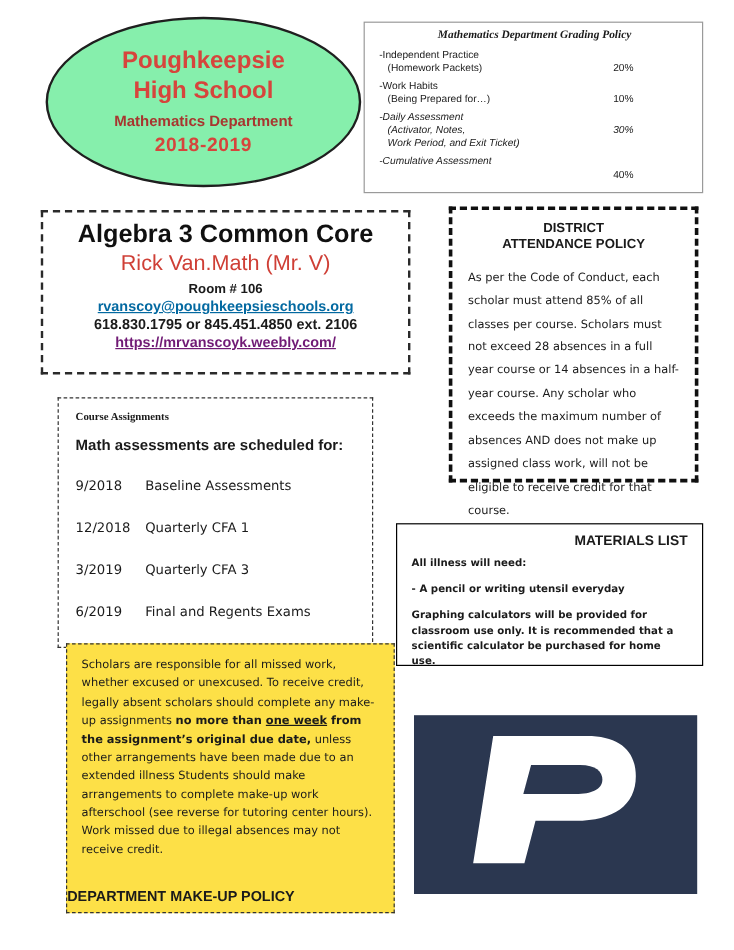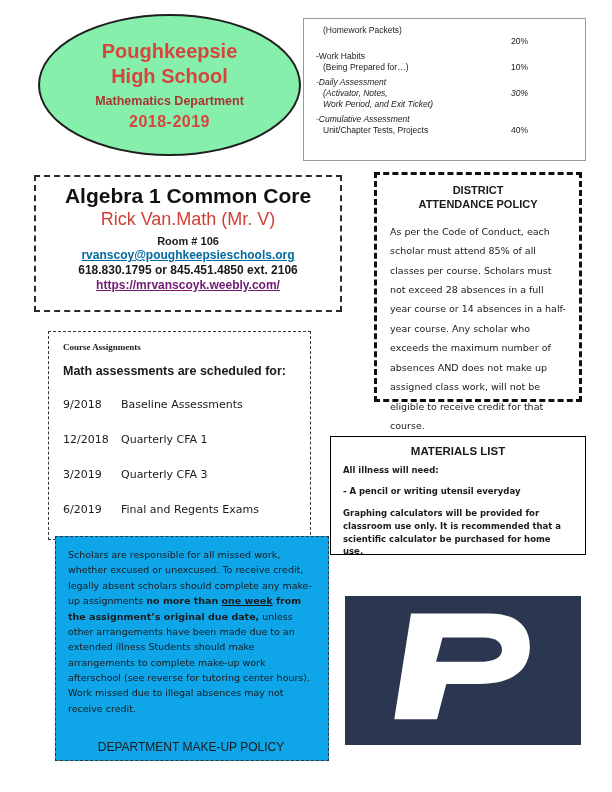--- a/index.html
+++ b/index.html
@@ -51,52 +51,54 @@
   .assignments-header { font-family:"Liberation Serif", serif;
                         font-weight:bold; font-size:9px; margin-bottom:12px; }
   .assignments-intro { font-weight:bold; font-size:12.5px; margin-bottom:20px; }
   .a-row { display:flex; font-size:11px; margin-bottom:22px; font-family:"DejaVu Sans", sans-serif; }
   .a-date { width:58px; }
   .a-desc { flex:1; }
 
   
   .materials-box { position:absolute; left:330px; top:436px; width:256px; height:119px;
                    border:1px solid #000; padding:8px 12px; background:#fff; }
-  .materials-title { text-align:center; font-weight:bold; font-size:11.5px; margin-bottom:8px; }
+  .materials-title { text-align:right; font-weight:bold; font-size:11.5px; margin-bottom:8px; }
   .materials-line { font-weight:bold; font-size:8.5px; margin-bottom:11px; font-family:"DejaVu Sans", sans-serif; }
   .materials-note { font-weight:bold; font-size:8.5px; line-height:1.5; font-family:"DejaVu Sans", sans-serif; }
 
   
   .makeup-box { position:absolute; left:55px; top:536px; width:274px; height:225px;
-                border:1px dashed #333; padding:10px 12px 30px 12px; background:#0ea5e9; overflow:hidden; }
+                border:1px dashed #333; padding:10px 12px 30px 12px; background:#fde047; overflow:hidden; }
   .makeup-text { font-size:9.5px; line-height:1.62; font-family:"DejaVu Sans", sans-serif; }
   .b { font-weight:bold; }
   .u { text-decoration:underline; }
-  .makeup-title { position:absolute; left:0; right:2px; bottom:6px; text-align:center;
-                  font-weight:normal; font-size:12px; }
+  .makeup-title { position:absolute; left:0; right:2px; bottom:6px; 
+                  font-weight:bold; font-size:12px; }
 
   
   .logo-box { position:absolute; left:345px; top:596px; width:236px; height:149px;
               background:#2b3750; display:flex; align-items:center; justify-content:center; }
 </style>
 </head>
 <body>
 
 <div class="page">
 
   <div class="oval">
     <div class="school-name">Poughkeepsie High School</div>
     <div class="dept-name">Mathematics Department</div>
     <div class="school-year">2018-2019</div>
   </div>
 
   <div class="grading-box">
+    <div class="grading-title">Mathematics Department Grading Policy</div>
 
     <div class="g-row">
       <div class="g-lines">
+        <div class="g-l1">-Independent Practice</div>
         <div class="g-l2">(Homework Packets)</div>
       </div>
       <div class="g-pct">20%</div>
     </div>
 
     <div class="g-row">
       <div class="g-lines">
         <div class="g-l1">-Work Habits</div>
         <div class="g-l2">(Being Prepared for…)</div>
       </div>
@@ -108,28 +110,27 @@
         <div class="g-l1 it">-Daily Assessment</div>
         <div class="g-l2 it">(Activator, Notes,</div>
         <div class="g-l3 it">Work Period, and Exit Ticket)</div>
       </div>
       <div class="g-pct it">30%</div>
     </div>
 
     <div class="g-row">
       <div class="g-lines">
         <div class="g-l1 it">-Cumulative Assessment</div>
-        <div class="g-l2">Unit/Chapter Tests, Projects</div>
       </div>
       <div class="g-pct">40%</div>
     </div>
   </div>
 
   <div class="algebra-box">
-    <div class="algebra-title">Algebra 1 Common Core</div>
+    <div class="algebra-title">Algebra 3 Common Core</div>
     <div class="algebra-teacher">Rick Van.Math (Mr. V)</div>
     <div class="algebra-room">Room # 106</div>
     <span class="algebra-email line">rvanscoy@poughkeepsieschools.org</span>
     <div class="algebra-phone">618.830.1795 or 845.451.4850   ext. 2106</div>
     <span class="algebra-site line">https://mrvanscoyk.weebly.com/</span>
   </div>
 
   <div class="attendance-box">
     <div class="attendance-title">DISTRICT ATTENDANCE POLICY</div>
     <div class="attendance-body">As per the Code of Conduct, each scholar must attend 85% of all classes per course.  Scholars must not exceed 28 absences in a full year course or 14 absences in a half-year course.  Any scholar who exceeds the maximum number of absences AND does not make up assigned class work, will not be eligible to receive credit for that course.</div>

